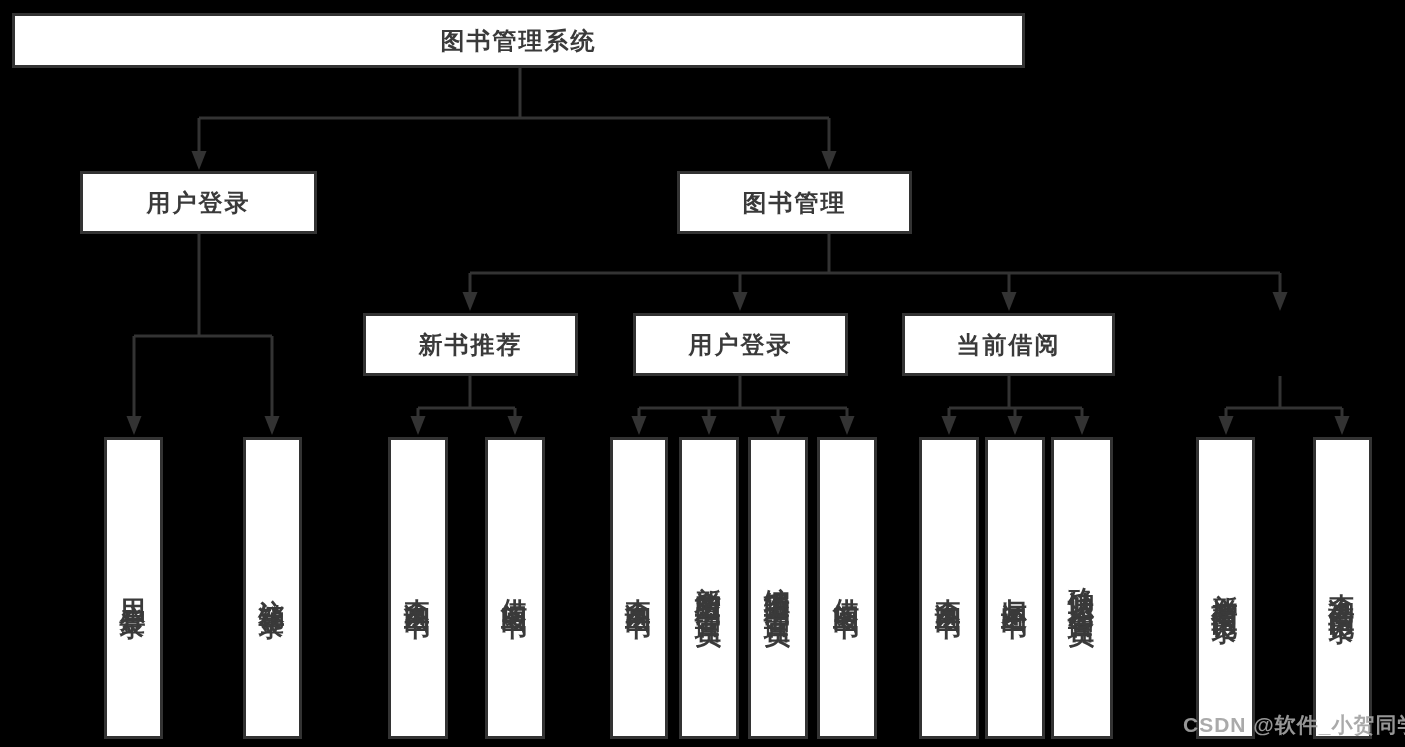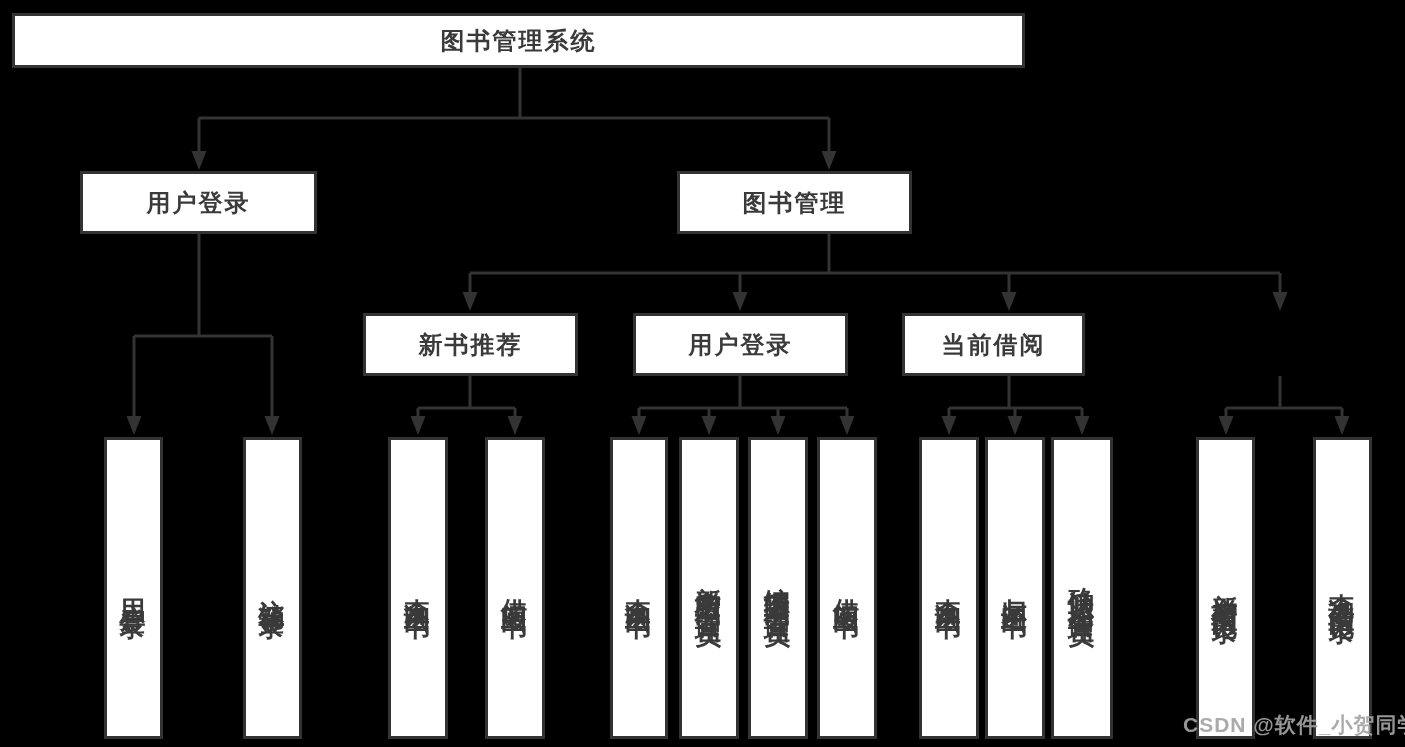--- a/index.html
+++ b/index.html
@@ -107,21 +107,21 @@
       </g>
   </svg>
 
   <div class="node" style="left:12px;top:13px;width:1013px;height:55px">图书管理系统</div>
 
   <div class="node" style="left:80px;top:171px;width:237px;height:63px">用户登录</div>
   <div class="node" style="left:677px;top:171px;width:235px;height:63px">图书管理</div>
 
   <div class="node" style="left:363px;top:313px;width:215px;height:63px">新书推荐</div>
   <div class="node" style="left:633px;top:313px;width:215px;height:63px">用户登录</div>
-  <div class="node" style="left:902px;top:313px;width:183px;height:63px">当前借阅</div>
+  <div class="node" style="left:902px;top:313px;width:213px;height:63px">当前借阅</div>
 
   <div class="node v" style="left:104px;top:437px;width:59px;height:302px">用户登录</div>
   <div class="node v" style="left:243px;top:437px;width:59px;height:302px">注销登录</div>
 
   <div class="node v" style="left:388px;top:437px;width:60px;height:302px">查询图书</div>
   <div class="node v" style="left:485px;top:437px;width:60px;height:302px">借阅图书</div>
 
   <div class="node v" style="left:610px;top:437px;width:58px;height:302px">查询图书</div>
   <div class="node v" style="left:679px;top:437px;width:60px;height:302px">新增图书（管理员）</div>
   <div class="node v" style="left:748px;top:437px;width:60px;height:302px">编辑图书（管理员）</div>

